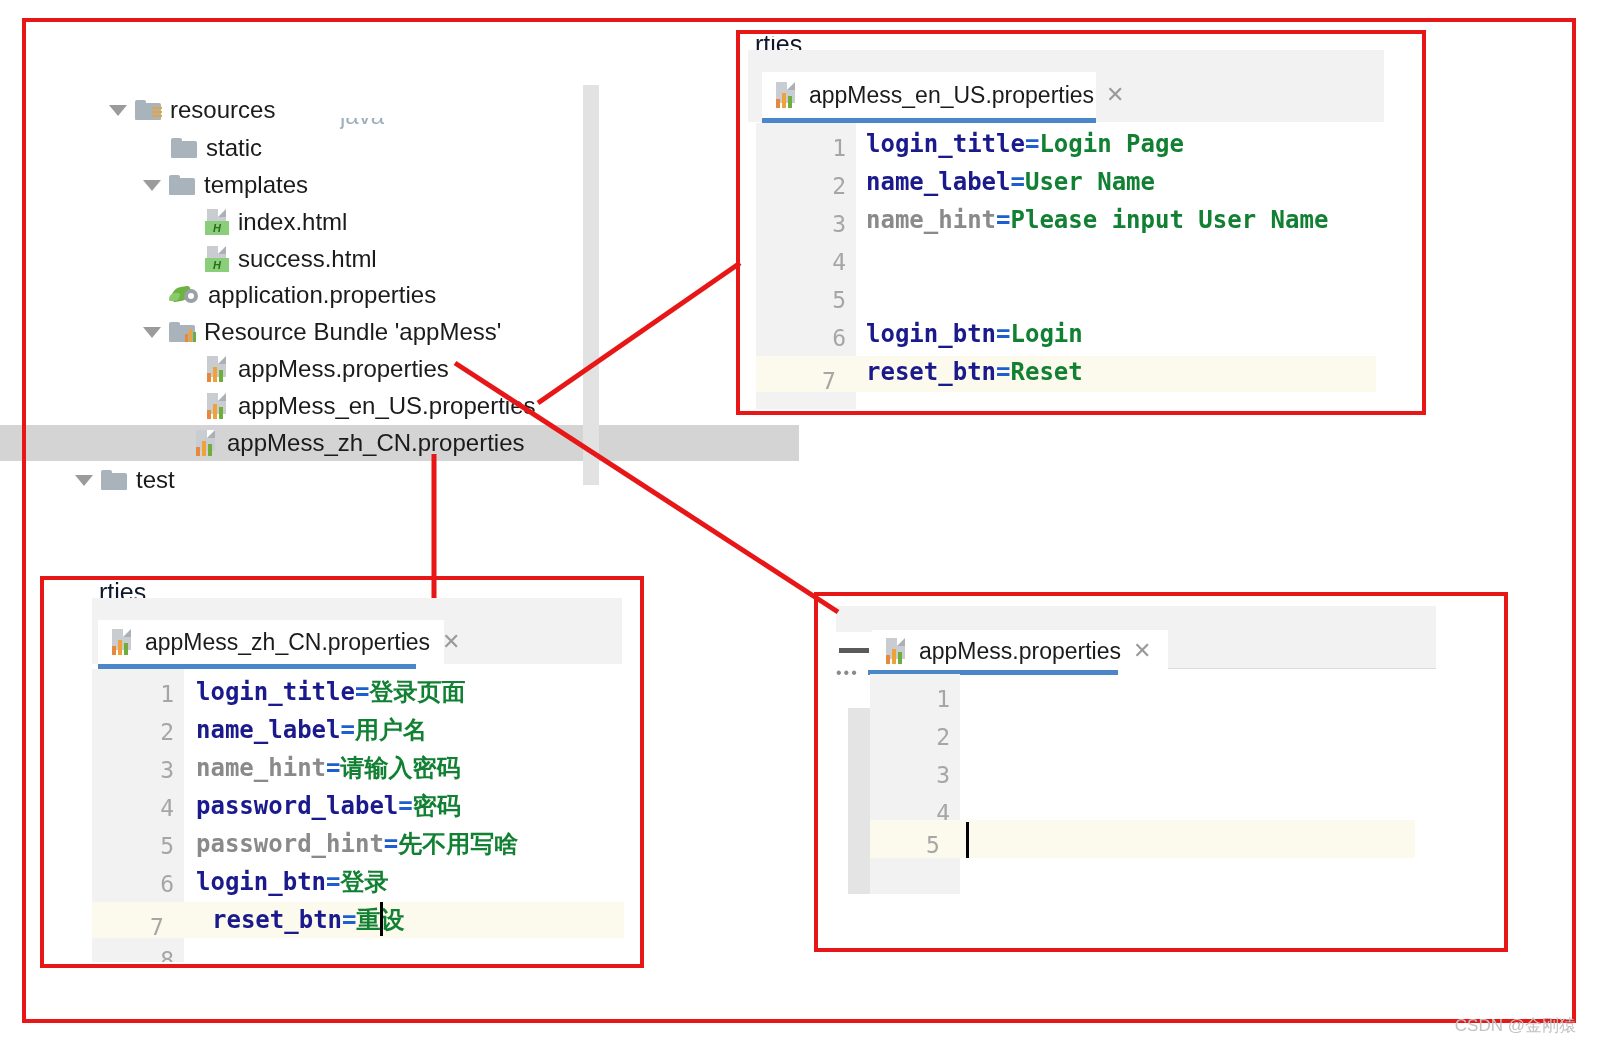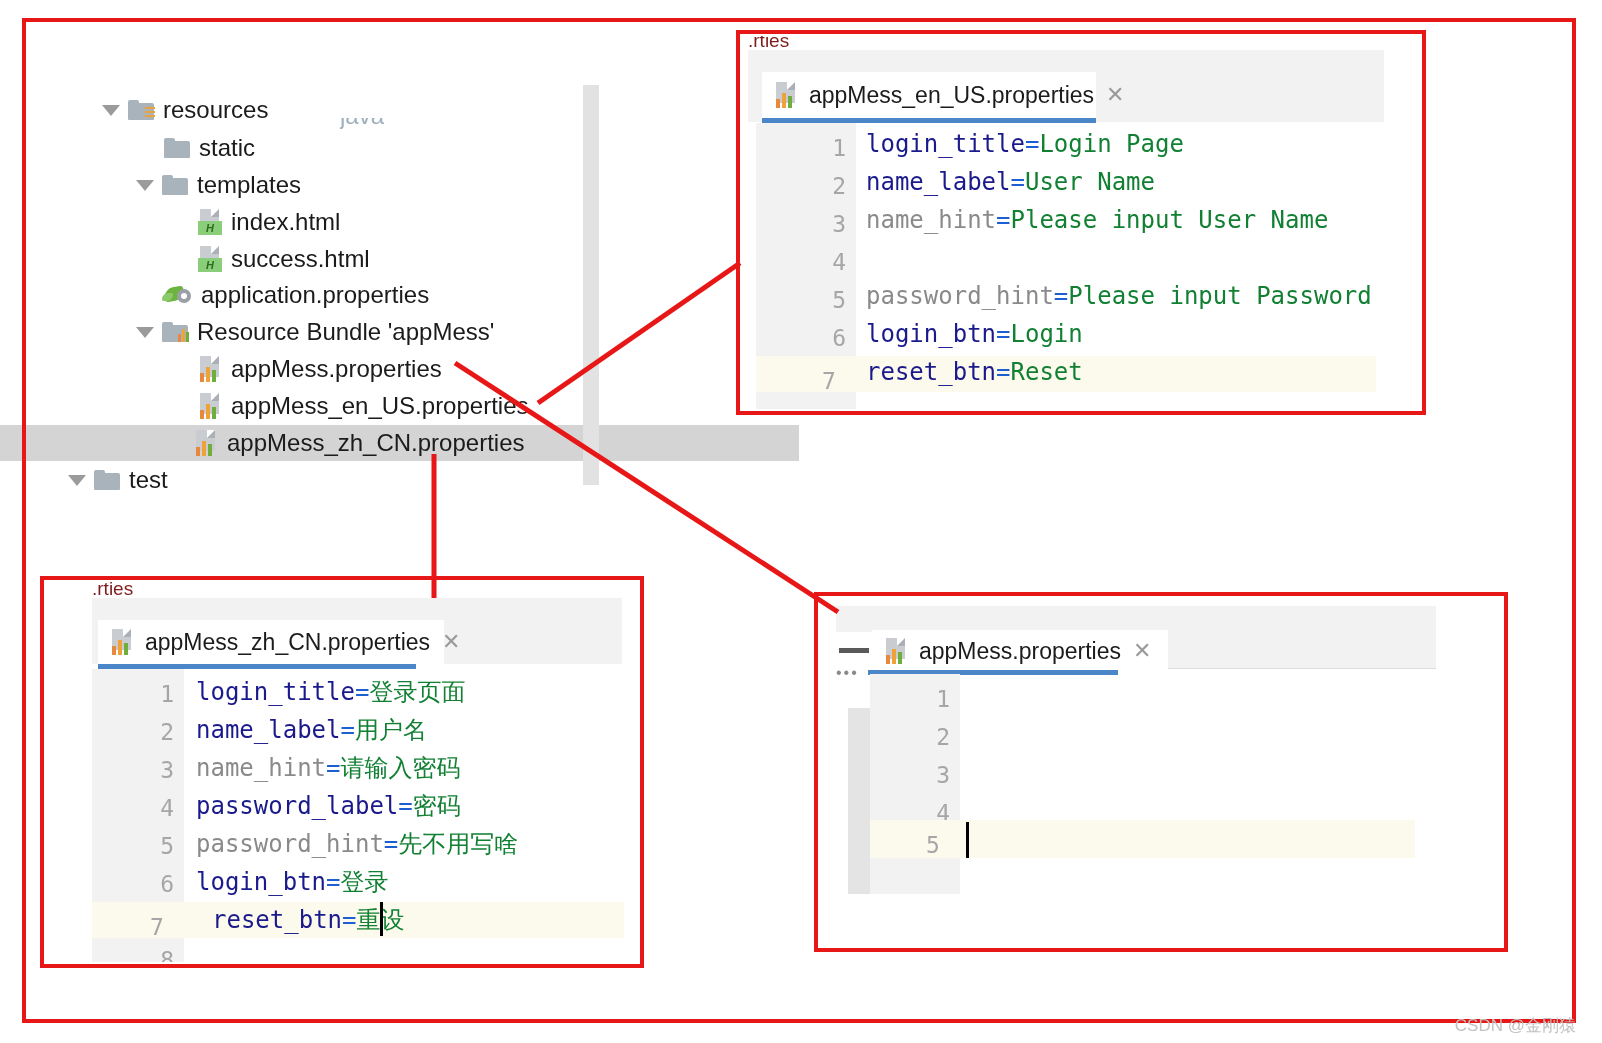--- a/index.html
+++ b/index.html
@@ -19,21 +19,21 @@
     border:4px solid #e81717;box-sizing:border-box;
     pointer-events:none;
   }
 
   
   .callout-frame{border:4px solid #e81717;box-sizing:border-box;background:transparent;}
 
   
   #project-tree{left:60px;top:60px;width:545px;height:440px;background:#ffffff;}
   .tree-row{
-    position:absolute;left:4px;width:545px;height:36px;
+    position:absolute;left:11px;width:545px;height:36px;
     display:flex;align-items:center;
     font-size:24px;color:#1b1b1b;white-space:nowrap;
   }
   .tree-row.selected{background:#d4d4d4;}
   .twisty{
     width:0;height:0;
     border-left:9px solid transparent;border-right:9px solid transparent;
     border-top:11px solid #9b9b9b;
     margin-right:8px;flex:none;
   }
@@ -79,37 +79,37 @@
 
   
   #tree-scrollbar-track{left:583px;top:85px;width:16px;height:400px;background:#eceded;}
 
   
   #tree-clipped-top{left:280px;top:58px;width:160px;height:14px;overflow:hidden;}
   #tree-clipped-top span{display:block;font-size:24px;color:#9fb0bd;margin-top:-16px;white-space:nowrap;}
 
   
   .editor{background:#ffffff;overflow:hidden;position:absolute;}
-  .ed-crumb{position:absolute;font-size:19px;color:#7f1d1d;overflow:hidden;white-space:nowrap;}
+  .ed-crumb{position:absolute;font-size:25px;color:#0f172a;overflow:hidden;white-space:nowrap;}
   .ed-tabbar{position:absolute;background:#f2f2f2;border-bottom:1px solid #dcdcdc;}
   .ed-tab{
     position:absolute;background:#ffffff;
     display:flex;align-items:center;white-space:nowrap;
   }
   .ed-tab .tab-label{font-size:23px;color:#1b1b1b;margin-left:9px;}
   .ed-tab .tab-close{font-size:22px;color:#9a9a9a;margin-left:12px;line-height:1;}
   .ed-tab-underline{position:absolute;height:5px;background:#4a86c8;}
 
   .ed-gutter{position:absolute;background:#f2f2f2;}
   .ed-gutter .ln{
     position:absolute;right:10px;font-size:23px;color:#a6a6a6;
     font-family:"DejaVu Sans Mono", monospace;line-height:1;
   }
 
-  .code-line{position:absolute;white-space:nowrap;font-family:"DejaVu Sans Mono", monospace;}
+  .code-line{position:absolute;white-space:nowrap;font-family:"DejaVu Sans Mono", monospace;font-weight:bold;}
   .code-line .k{color:#1a1a8c;}
   .code-line .k.dim{color:#8a8a8a;}
   .code-line .eq{color:#1d5fd0;}
   .code-line .v{color:#128033;}
   .hl-row{position:absolute;background:#fcfaec;}
 
   .caret{position:absolute;width:3px;background:#000000;}
 
   
   #default-note{
@@ -312,23 +312,20 @@
     <span class="ln" style="position:absolute;left:80px;top:334px;font-size:23px;color:#a6a6a6;font-family:'DejaVu Sans Mono',monospace;line-height:1;">7</span>
 
     <div class="code-line" style="left:124px;top:94px;font-size:24px;">
       <span class="k">login_title</span><span class="eq">=</span><span class="v">Login Page</span>
     </div>
     <div class="code-line" style="left:124px;top:132px;font-size:24px;">
       <span class="k">name_label</span><span class="eq">=</span><span class="v">User Name</span>
     </div>
     <div class="code-line" style="left:124px;top:170px;font-size:24px;">
       <span class="k dim">name_hint</span><span class="eq">=</span><span class="v">Please input User Name</span>
-    </div>
-    <div class="code-line" style="left:124px;top:246px;font-size:24px;">
-      <span class="k dim">password_hint</span><span class="eq">=</span><span class="v">Please input Password</span>
     </div>
     <div class="code-line" style="left:124px;top:284px;font-size:24px;">
       <span class="k">login_btn</span><span class="eq">=</span><span class="v">Login</span>
     </div>
     <div class="code-line" style="left:124px;top:322px;font-size:24px;">
       <span class="k">reset_btn</span><span class="eq">=</span><span class="v">Reset</span>
     </div>
   </div>
 
   <div class="abs callout-frame" id="frame-zh-cn" style="left:40px;top:576px;width:604px;height:392px;"></div>

